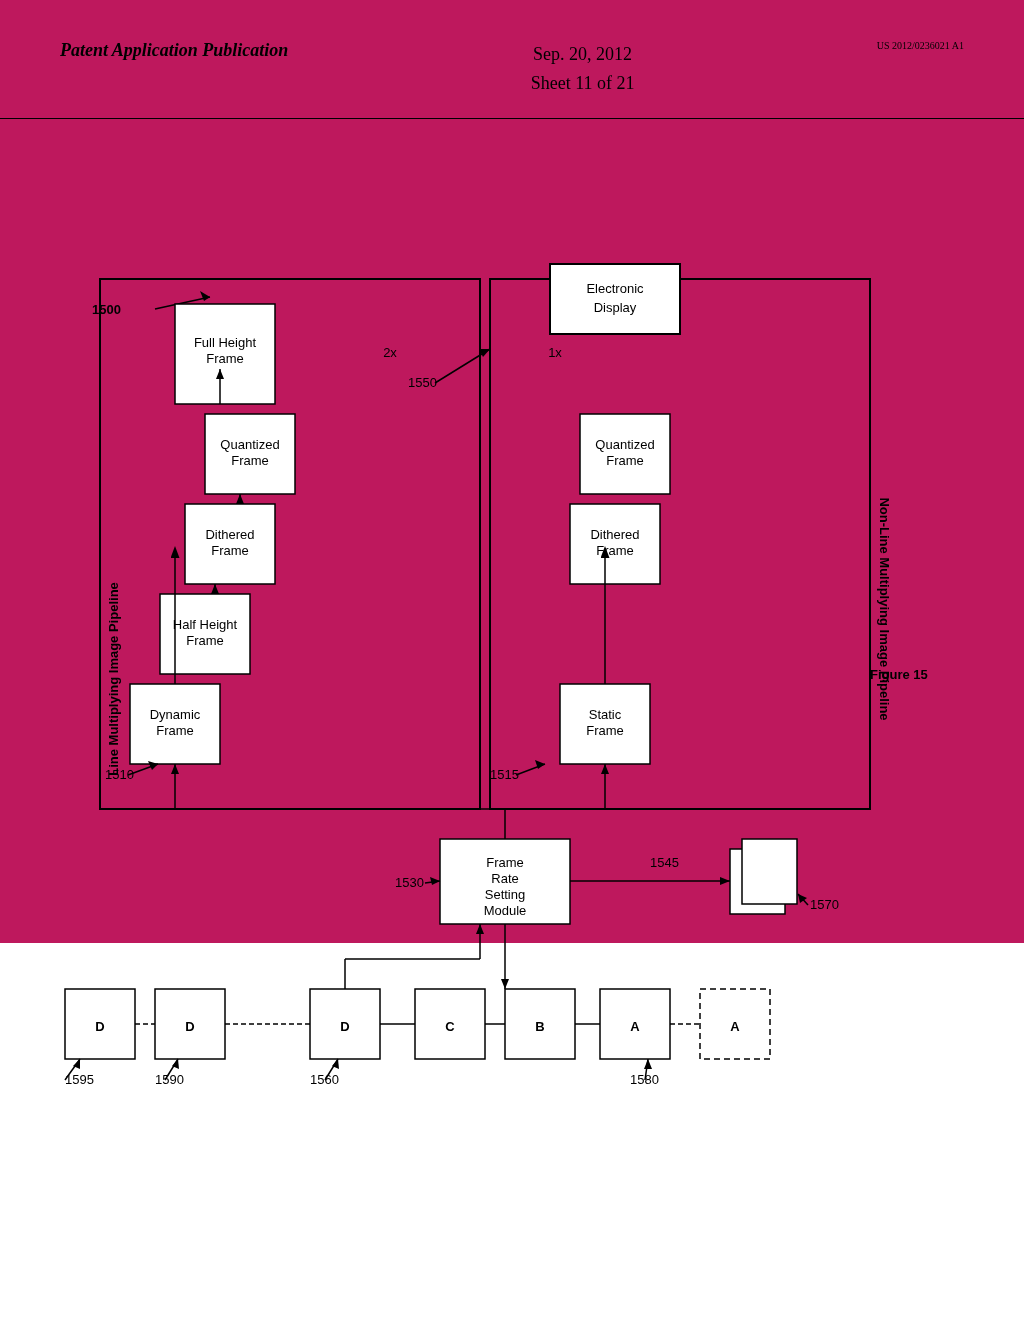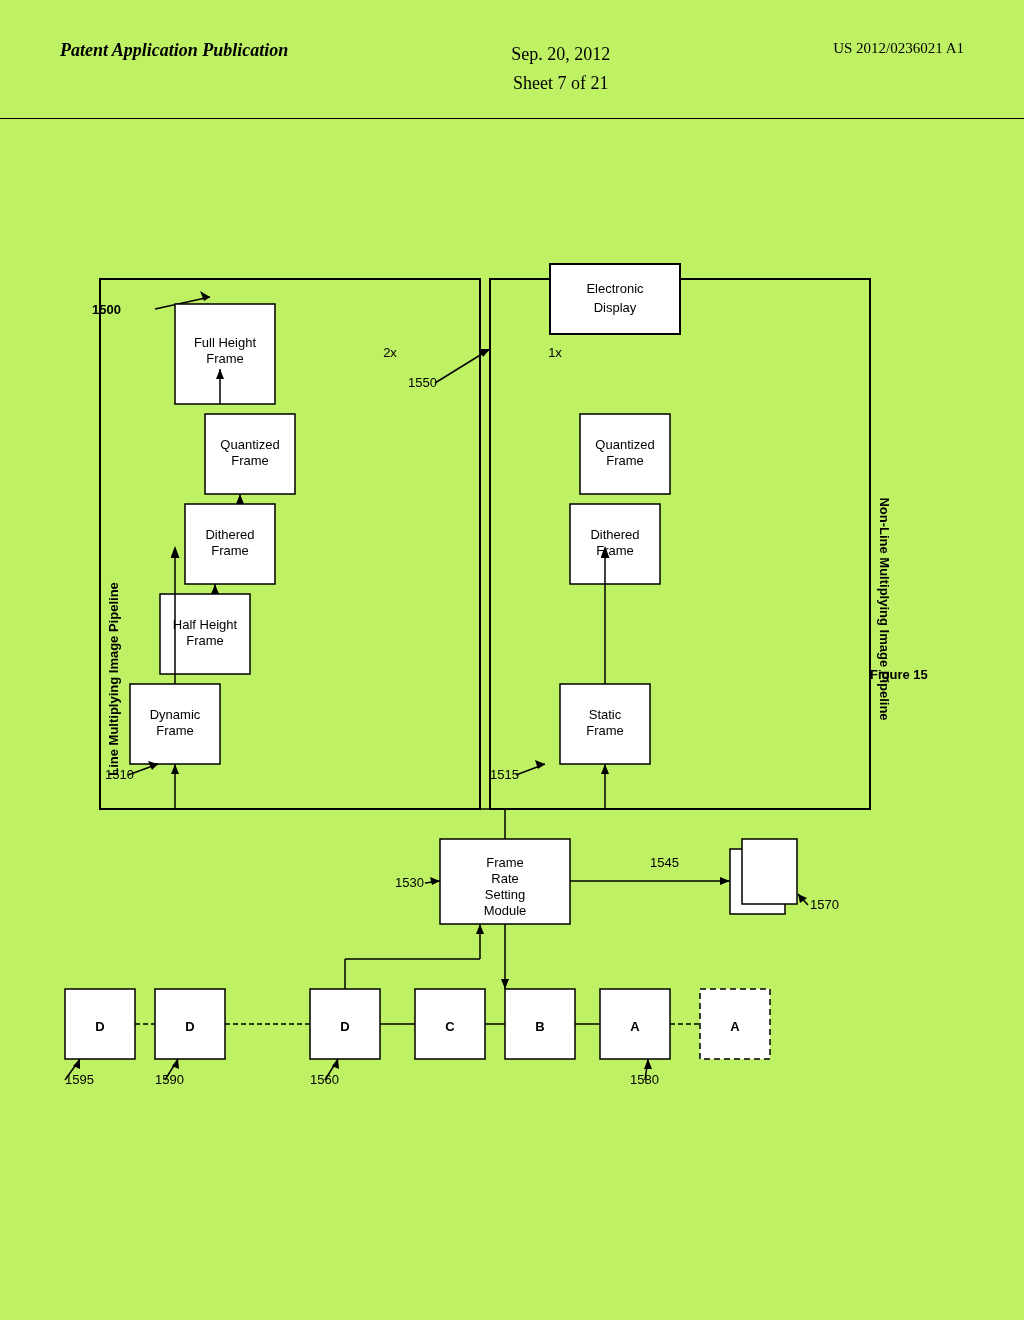--- a/index.html
+++ b/index.html
@@ -7,22 +7,22 @@
       background: #fff;
       font-family: 'Times New Roman', Times, serif;
       width: 1024px;
       height: 1320px;
       overflow: hidden;
       position: relative;
     }
 
     .page {
       width: 1024px;
-      height: 1320px;
-      background: #bef264;
+      height: 943px;
+      background: #be185d;
       position: relative;
     }
 
     
     .header {
       display: flex;
       justify-content: space-between;
       align-items: flex-start;
       padding: 40px 60px 20px 60px;
       border-bottom: 1px solid #000;
@@ -31,21 +31,21 @@
       font-size: 18px;
       font-weight: bold;
       font-style: italic;
     }
     .header-center {
       font-size: 18px;
       text-align: center;
       line-height: 1.6;
     }
     .header-right {
-      font-size: 15px;
+      font-size: 10px;
       text-align: right;
     }
 
     
     .diagram-area {
       position: relative;
       width: 100%;
       height: 1200px;
     }
 
@@ -65,21 +65,21 @@
   </style>
 </head>
 <body>
 
 <div class="page">
 
   <div class="header">
     <div class="header-left">Patent Application Publication</div>
     <div class="header-center">
       <span>Sep. 20, 2012</span><br>
-      <span>Sheet 7 of 21</span>
+      <span>Sheet 11 of 21</span>
     </div>
     <div class="header-right">US 2012/0236021 A1</div>
   </div>
 
   <div class="diagram-area">
     <svg class="diagram-svg" viewBox="0 0 1024 1200">
 
       <text x="870" y="560" font-size="22" font-weight="bold">Figure 15</text>
 
       <text x="92" y="195" font-size="22" font-weight="bold">1500</text>

